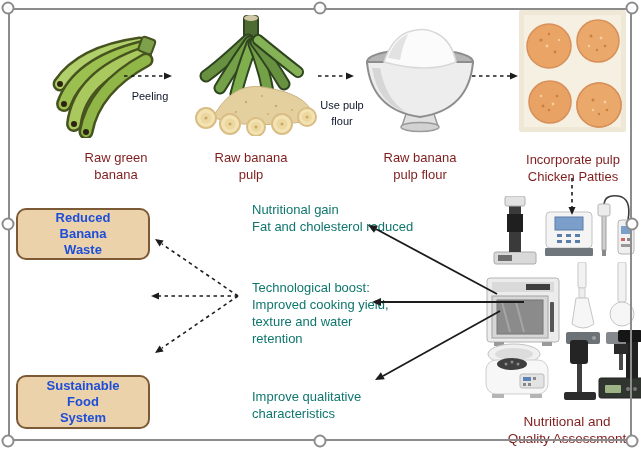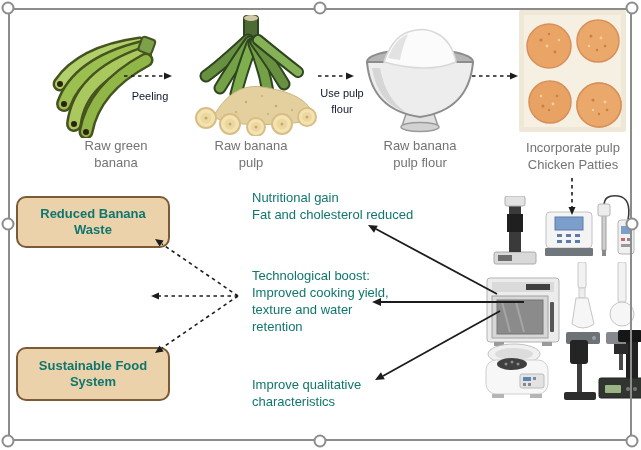--- a/index.html
+++ b/index.html
@@ -1,28 +1,28 @@
 <!DOCTYPE html>
 <html><head>
 <meta charset="utf-8">
 <style>
   html,body{margin:0;padding:0;background:#fff;}
   .canvas{
     position:relative;width:641px;height:450px;background:#ffffff;
     font-family:"Liberation Sans",sans-serif;color:#1c1c1c;overflow:hidden;
   }
   .abs{position:absolute;}
-  .preline{white-space:pre-line;}
-  .cap{font-size:13px;line-height:17px;text-align:center;color:#737373;}
+  .preline{white-space:pre-line;margin-top:12px;}
+  .cap{font-size:13px;line-height:17px;text-align:center;color:#7f1d1d;}
   .arrow-label{font-size:11px;line-height:16px;text-align:center;color:#0f172a;}
   .outcome-box{
-    left:16px;width:154px;box-sizing:border-box;
+    left:16px;width:134px;box-sizing:border-box;
     background:#ecd2ab;border:2px solid #7c5a36;border-radius:10px;
     display:flex;align-items:center;justify-content:center;
-    font-weight:bold;font-size:13px;line-height:16px;text-align:center;color:#0f766e;
+    font-weight:bold;font-size:13px;line-height:16px;text-align:center;color:#1d4ed8;
     padding:4px 18px;z-index:3;
   }
   .benefit{font-size:13px;line-height:17px;color:#0f766e;z-index:3;}
   .arrow-layer{left:0;top:0;z-index:5;pointer-events:none;}
   .art{z-index:2;}
   .sel-border{
     left:8px;top:8px;width:624px;height:433px;border:2px solid #8c8c8c;
     box-sizing:border-box;z-index:8;pointer-events:none;
   }
   .handle{
@@ -166,21 +166,21 @@
 pulp</div>
   <div class="abs arrow-label preline" style="left:312px;top:85px;width:60px;">Use pulp
 flour</div>
   <div class="abs cap preline" style="left:364px;top:137px;width:112px;">Raw banana
 pulp flour</div>
   <div class="abs cap preline" style="left:512px;top:139px;width:122px;">Incorporate pulp
 Chicken Patties</div>
 
   <div class="abs outcome-box preline" style="top:196px;height:52px;">Reduced Banana
 Waste</div>
-  <div class="abs outcome-box preline" style="top:347px;height:54px;">Sustainable Food
+  <div class="abs outcome-box preline" style="top:363px;height:54px;">Sustainable Food
 System</div>
 
   <div class="abs benefit preline" style="left:252px;top:189px;width:200px;">Nutritional gain
 Fat and cholesterol reduced</div>
   <div class="abs benefit preline" style="left:252px;top:376px;width:200px;">Improve qualitative
 characteristics</div>
   <div class="abs benefit preline" style="left:252px;top:267px;width:200px;">Technological boost:
 Improved cooking yield,
 texture and water
 retention</div>
@@ -273,20 +273,22 @@
     <rect x="28" y="2" width="12" height="48" fill="#202020"></rect>
     <rect x="20" y="0" width="24" height="12" rx="2" fill="#161616"></rect>
     <rect x="16" y="14" width="14" height="10" fill="#2a2a2a"></rect>
     <rect x="21" y="24" width="4" height="16" fill="#4a4a4a"></rect>
     <rect x="1" y="48" width="44" height="20" rx="2" fill="#30352f" stroke="#222"></rect>
     <rect x="7" y="55" width="16" height="8" rx="1" fill="#9db486"></rect>
     <circle cx="30" cy="59" r="2" fill="#777"></circle>
       <circle cx="37" cy="59" r="2" fill="#777"></circle>
   </svg>
 
+  <div class="abs cap preline" style="left:492px;top:401px;width:150px;font-size:13.5px;">Nutritional and
+Quality Assessment</div>
 
   <svg class="abs arrow-layer" width="641" height="450" viewBox="0 0 641 450">
     <g stroke="#1c1c1c" stroke-width="1.6" stroke-dasharray="3.5 3.5" fill="none">
       <line x1="124" y1="76" x2="164" y2="76"></line>
       <line x1="318" y1="76" x2="346" y2="76"></line>
       <line x1="472" y1="76" x2="510" y2="76"></line>
       <line x1="572" y1="178" x2="572" y2="207"></line>
       <line x1="238" y1="296" x2="162" y2="244"></line>
       <line x1="238" y1="296" x2="159" y2="296"></line>
       <line x1="238" y1="296" x2="162" y2="348"></line>

